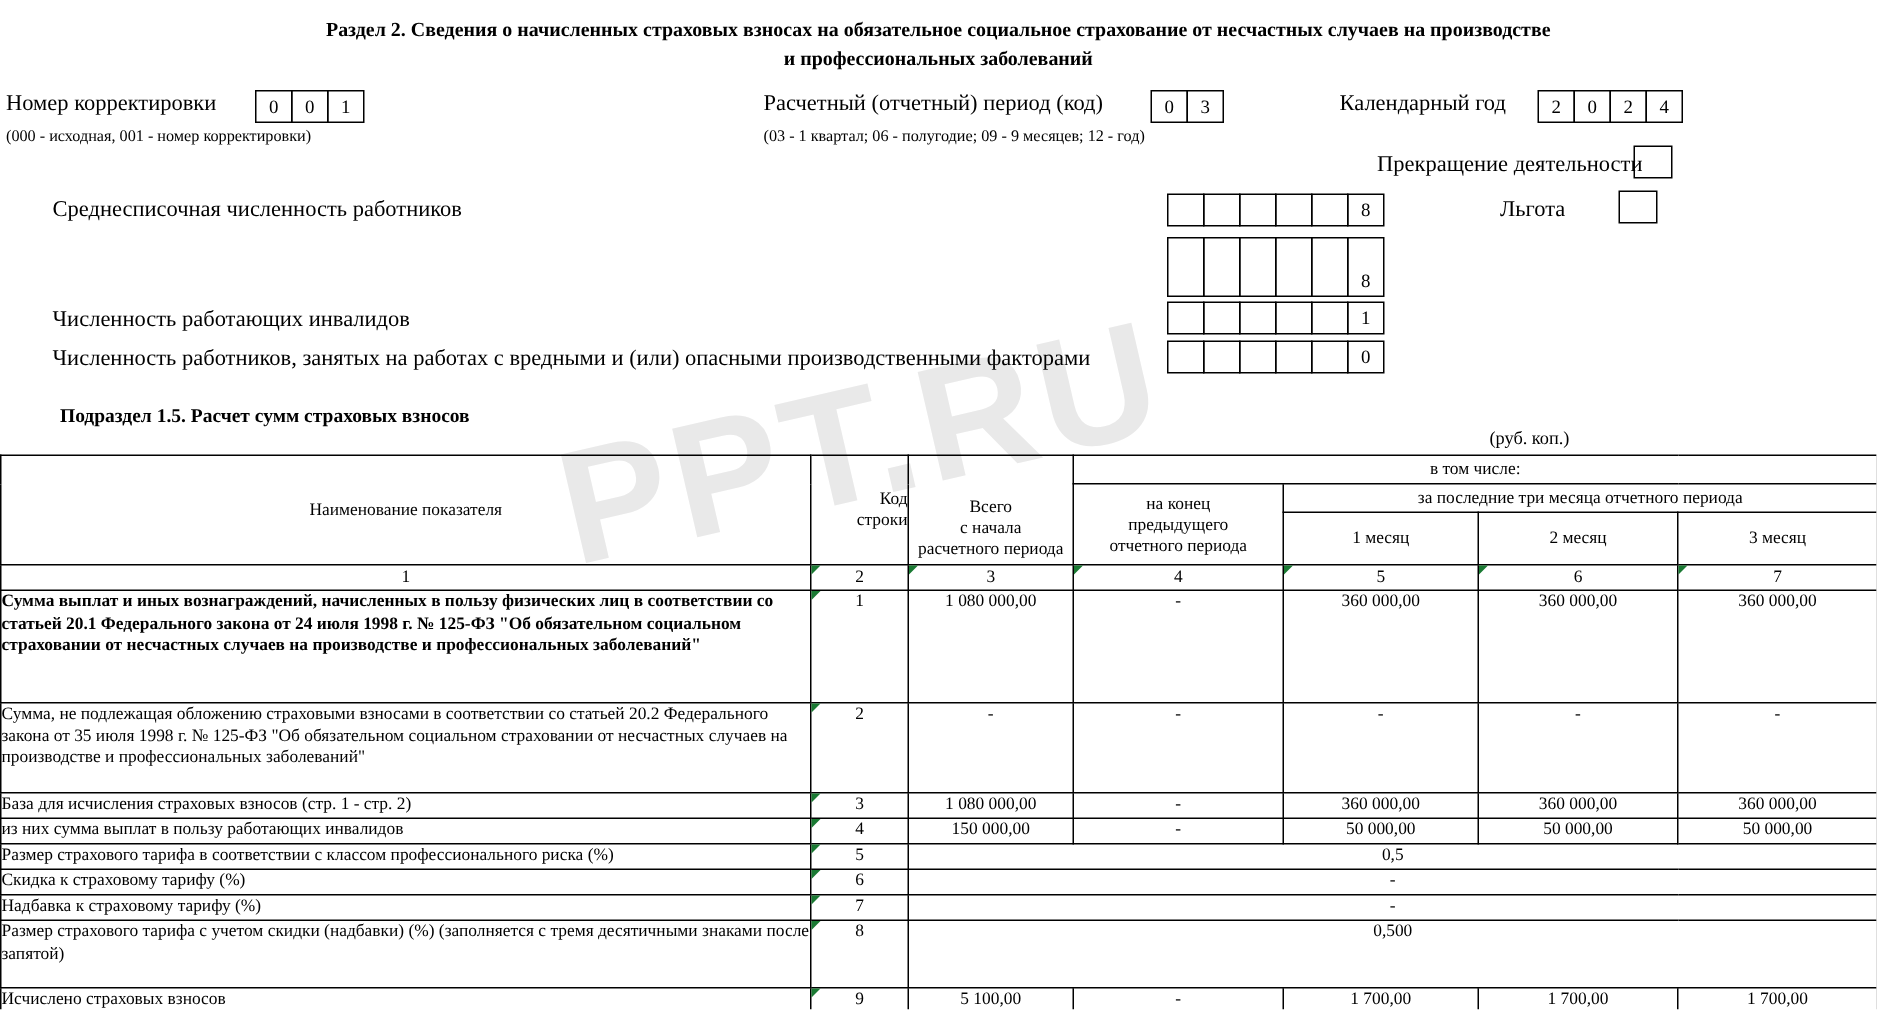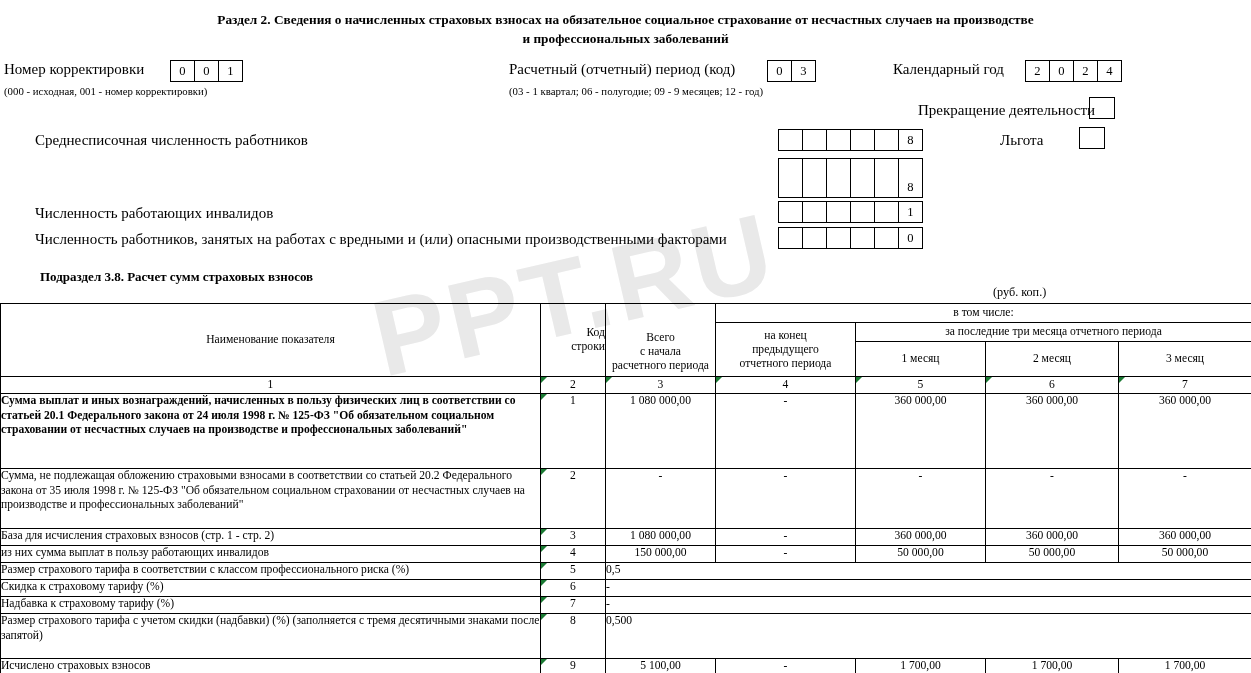--- a/index.html
+++ b/index.html
@@ -107,21 +107,21 @@
     font-weight: normal;
     position: relative;
   }
   table.calc th { text-align: center; vertical-align: middle; }
   .hd { line-height: 14px; padding: 3px 4px; }
   .colnum { text-align: center; font-size: 11.6px; height: 16px; line-height: 16px; }
   .rowname { padding: 2px 3px 2px 2px; line-height: 14.5px; text-align: left; }
   .code { text-align: center; padding-top: 2px; }
   .amt { text-align: center; padding-top: 2px; }
   .dash { text-align: center; padding-top: 2px; }
-  .wide { text-align: left; padding-top: 2px; }
+  .wide { text-align: center; padding-top: 2px; }
 
   
   .mark::before {
     content: "";
     position: absolute;
     top: 0; left: 0;
     border-top: 6px solid #1a7a33;
     border-right: 6px solid transparent;
   }
 </style>
@@ -203,21 +203,21 @@
     <div class="t" style="left:35px; top:232px;">Численность работников, занятых на работах с вредными и (или) опасными производственными факторами</div>
     <div class="boxrow" style="left:778px; top:227px;">
       <div class="cell" style="width:25px;height:22px;"></div>
       <div class="cell" style="width:25px;height:22px;"></div>
       <div class="cell" style="width:25px;height:22px;"></div>
       <div class="cell" style="width:25px;height:22px;"></div>
       <div class="cell" style="width:25px;height:22px;"></div>
       <div class="cell" style="width:25px;height:22px;">0</div>
     </div>
 
-    <div class="subhead">Подраздел 3.8. Расчет сумм страховых взносов</div>
+    <div class="subhead">Подраздел 1.5. Расчет сумм страховых взносов</div>
     <div class="units">(руб. коп.)</div>
 
     <table class="calc">
       <colgroup>
         <col style="width:540px">
         <col style="width:65px">
         <col style="width:110px">
         <col style="width:140px">
         <col style="width:130px">
         <col style="width:133px">

